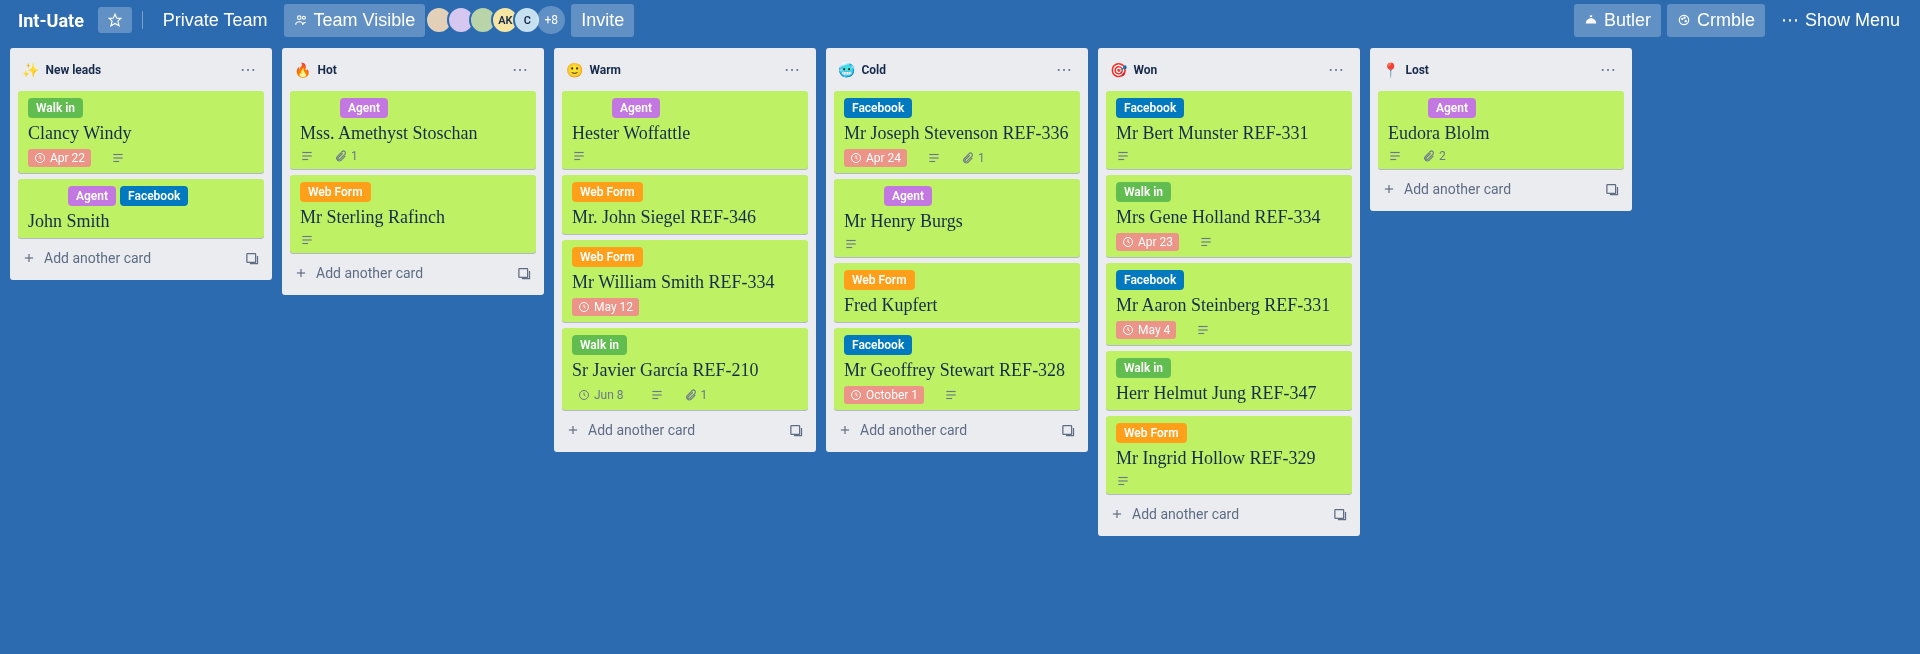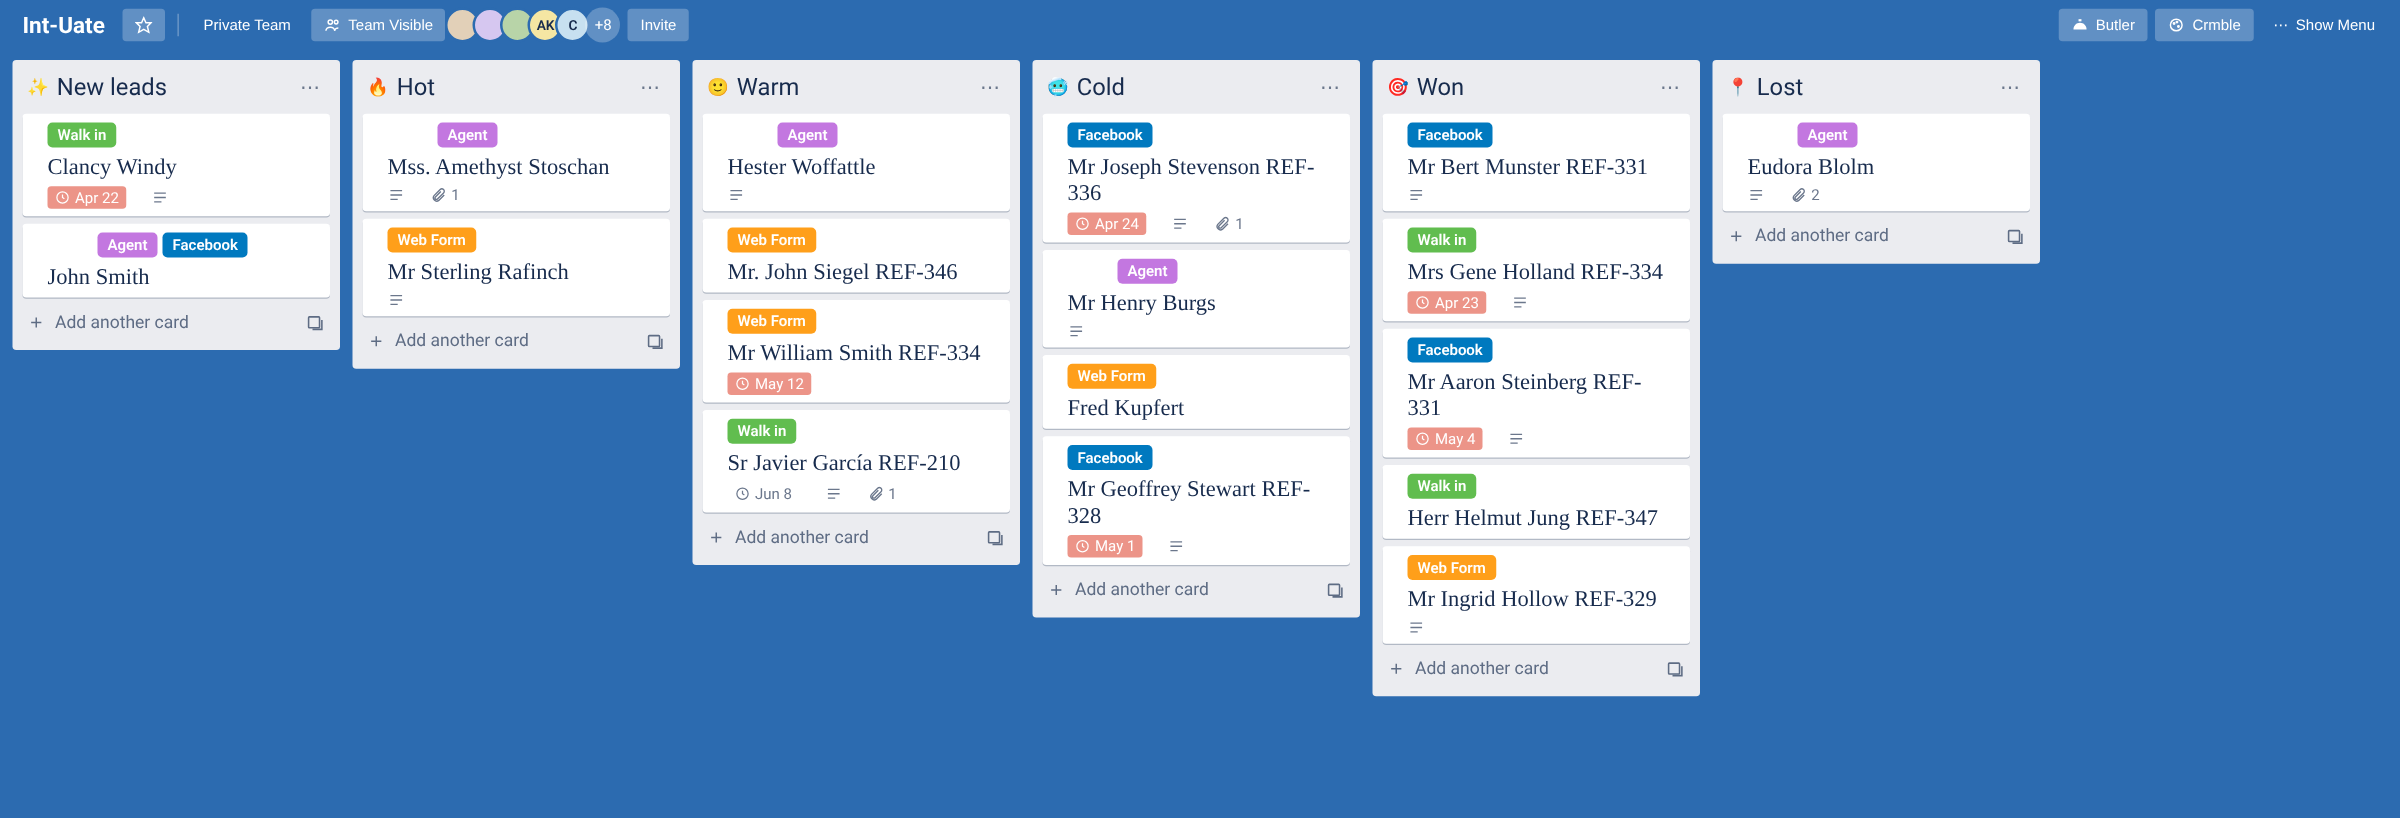--- a/index.html
+++ b/index.html
@@ -23,21 +23,21 @@
     font-weight: 700;
     padding: 4px 8px;
     border-radius: 3px;
   }
   .tb-btn {
     background: rgba(255,255,255,0.25);
     color: #fff;
     border: none;
     padding: 6px 10px;
     border-radius: 3px;
-    font-size: 12px;
+    font-size: 18px;
     cursor: pointer;
     display: inline-flex;
     align-items: center;
     gap: 6px;
   }
   .tb-btn.ghost { background: transparent; }
   .divider { width:1px; height:18px; background: rgba(255,255,255,0.35); margin:0 4px; }
   .avatars { display:flex; align-items:flex-end; }
   .avatar {
     width:28px; height:28px; border-radius:50%;
@@ -70,28 +70,28 @@
     flex: 0 0 262px;
     padding:8px;
     display:flex;
     flex-direction:column;
     gap:6px;
   }
   .list-header {
     display:flex; align-items:center; gap:6px;
     padding:2px 4px 4px;
   }
-  .list-title { font-weight:400; font-size:19px; flex:1; }
+  .list-title { font-weight:700; font-size:12px; flex:1; }
   .list-emoji { font-size:14px; }
   .list-menu { color:#6b778c; font-size:16px; cursor:pointer; padding:2px 4px; }
   .card {
-    background:#ffffff;
+    background:#bef264;
     border-radius:3px;
     box-shadow:0 1px 0 rgba(9,30,66,.25);
-    padding:7px 20px 6px;
+    padding:7px 10px 6px;
     display:flex; flex-direction:column; gap:5px;
     cursor:pointer;
   }
   .labels { display:flex; gap:4px; flex-wrap:wrap; }
   .label {
     font-size:12px; font-weight:600; color:#fff;
     padding:2px 8px; border-radius:4px; line-height:16px;
   }
   .l-walkin{background:#61bd4f;}
   .l-agent{background:#c377e0;margin-left:40px;}
@@ -465,21 +465,21 @@
         </div>
         <div class="card-title">Mr Geoffrey Stewart REF-328</div>
         <div class="badges">
           <span class="due">
             <span class="icon">
               <svg width="12" height="12" viewBox="0 0 24 24" fill="none" stroke="#fff" stroke-width="2">
                 <circle cx="12" cy="12" r="9"></circle>
                 <path d="M12 7v5l3 2"></path>
               </svg>
             </span>
-            <span>May 1</span>
+            <span>October 1</span>
           </span>
           <span class="badge">
             <span class="icon">
               <svg width="14" height="14" viewBox="0 0 24 24" fill="none" stroke="#6b778c" stroke-width="2">
                 <line x1="4" y1="6" x2="20" y2="6"></line>
                 <line x1="4" y1="12" x2="20" y2="12"></line>
                 <line x1="4" y1="18" x2="14" y2="18"></line>
               </svg>
             </span>
           </span>

